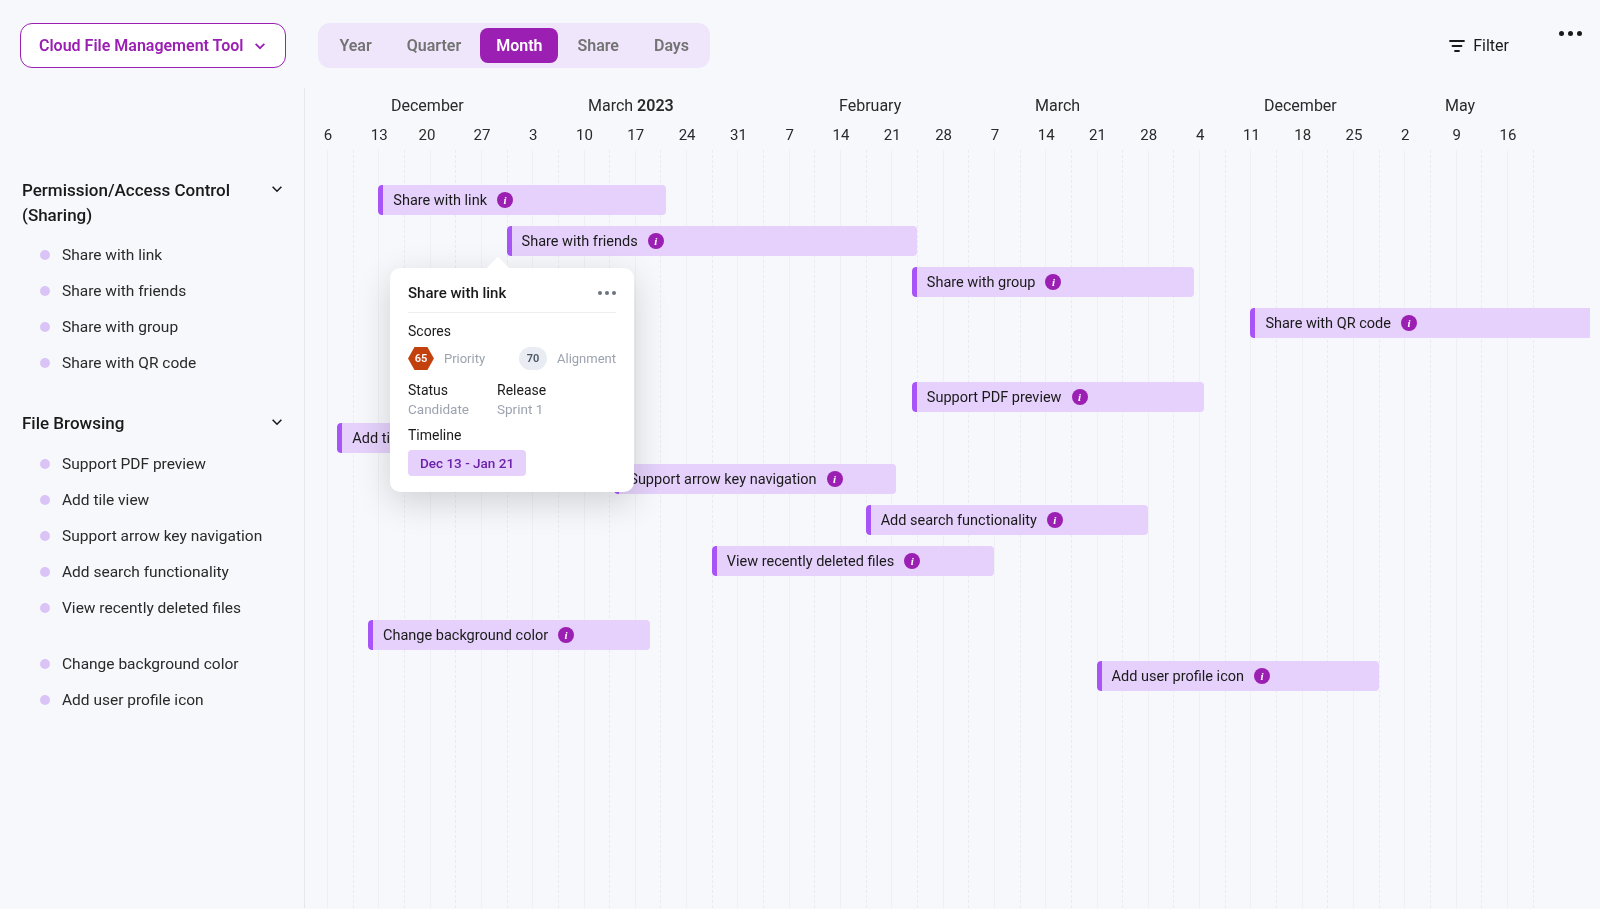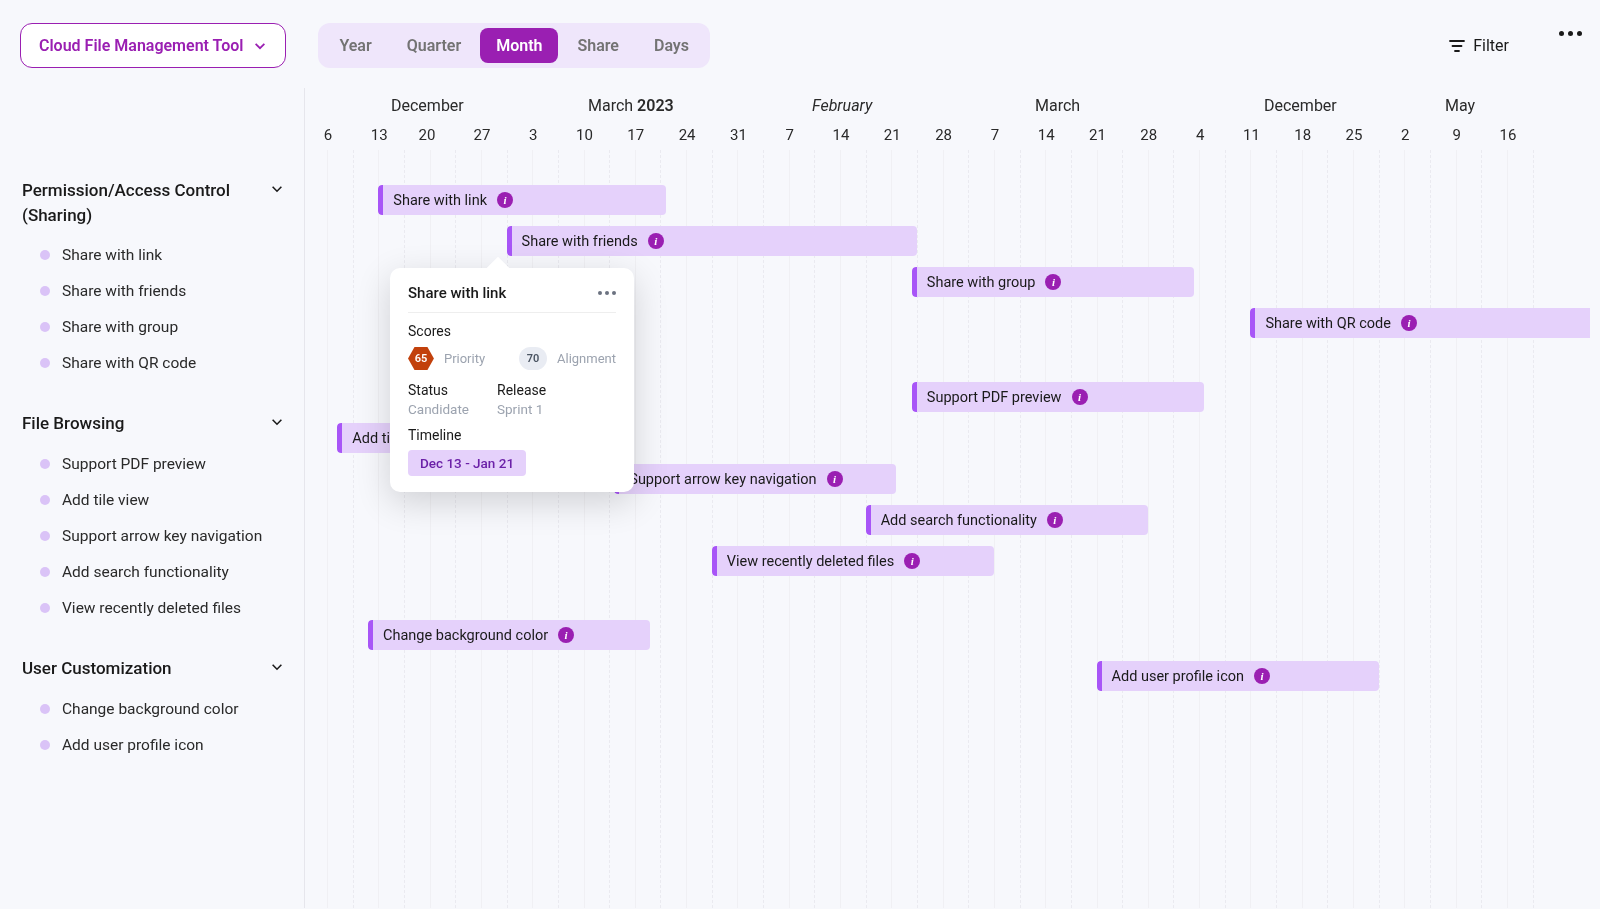--- a/index.html
+++ b/index.html
@@ -146,42 +146,36 @@
           <div class="leaf">
             <span class="dot"></span>
             <span>Add search functionality</span>
           </div>
           <div class="leaf">
             <span class="dot"></span>
             <span>View recently deleted files</span>
           </div>
         </div>
         <div class="group">
-          <div class="group-header">
-            <span class="title">User Customization</span>
-            <svg class="chev" width="14" height="14" viewBox="0 0 16 16">
-              <path d="M3 5.5l5 5 5-5" fill="none" stroke="#1a1a1a" stroke-width="1.8"></path>
-            </svg>
-          </div>
           <div class="leaf">
             <span class="dot"></span>
             <span>Change background color</span>
           </div>
           <div class="leaf">
             <span class="dot"></span>
             <span>Add user profile icon</span>
           </div>
         </div>
       </div>
 
     <div class="timeline">
       <div class="months">
           <span class="month-label" style="position: absolute; left: 72px;"><span class="mo">December</span></span>
           <span class="month-label hl" style="position: absolute; left: 269px;"><span class="mo">March</span> <span class="year">2023</span></span>
-          <span class="month-label" style="position: absolute; left: 493px; font-style: italic;"><span class="mo">February</span></span>
+          <span class="month-label" style="position: absolute; left: 520px;"><span class="mo">February</span></span>
           <span class="month-label" style="position: absolute; left: 716px;"><span class="mo">March</span></span>
           <span class="month-label" style="position: absolute; left: 945px;"><span class="mo">December</span></span>
           <span class="month-label" style="position: absolute; left: 1126px;"><span class="mo">May</span></span>
         </div>
       <div class="days-row">
           <span class="day-label" style="position: absolute; left: 12px; width: 22px;">6</span>
           <span class="day-label" style="position: absolute; left: 63.3px; width: 22px;">13</span>
           <span class="day-label" style="position: absolute; left: 111px; width: 22px;">20</span>
           <span class="day-label" style="position: absolute; left: 165.9px; width: 22px;">27</span>
           <span class="day-label" style="position: absolute; left: 217.2px; width: 22px;">3</span>

